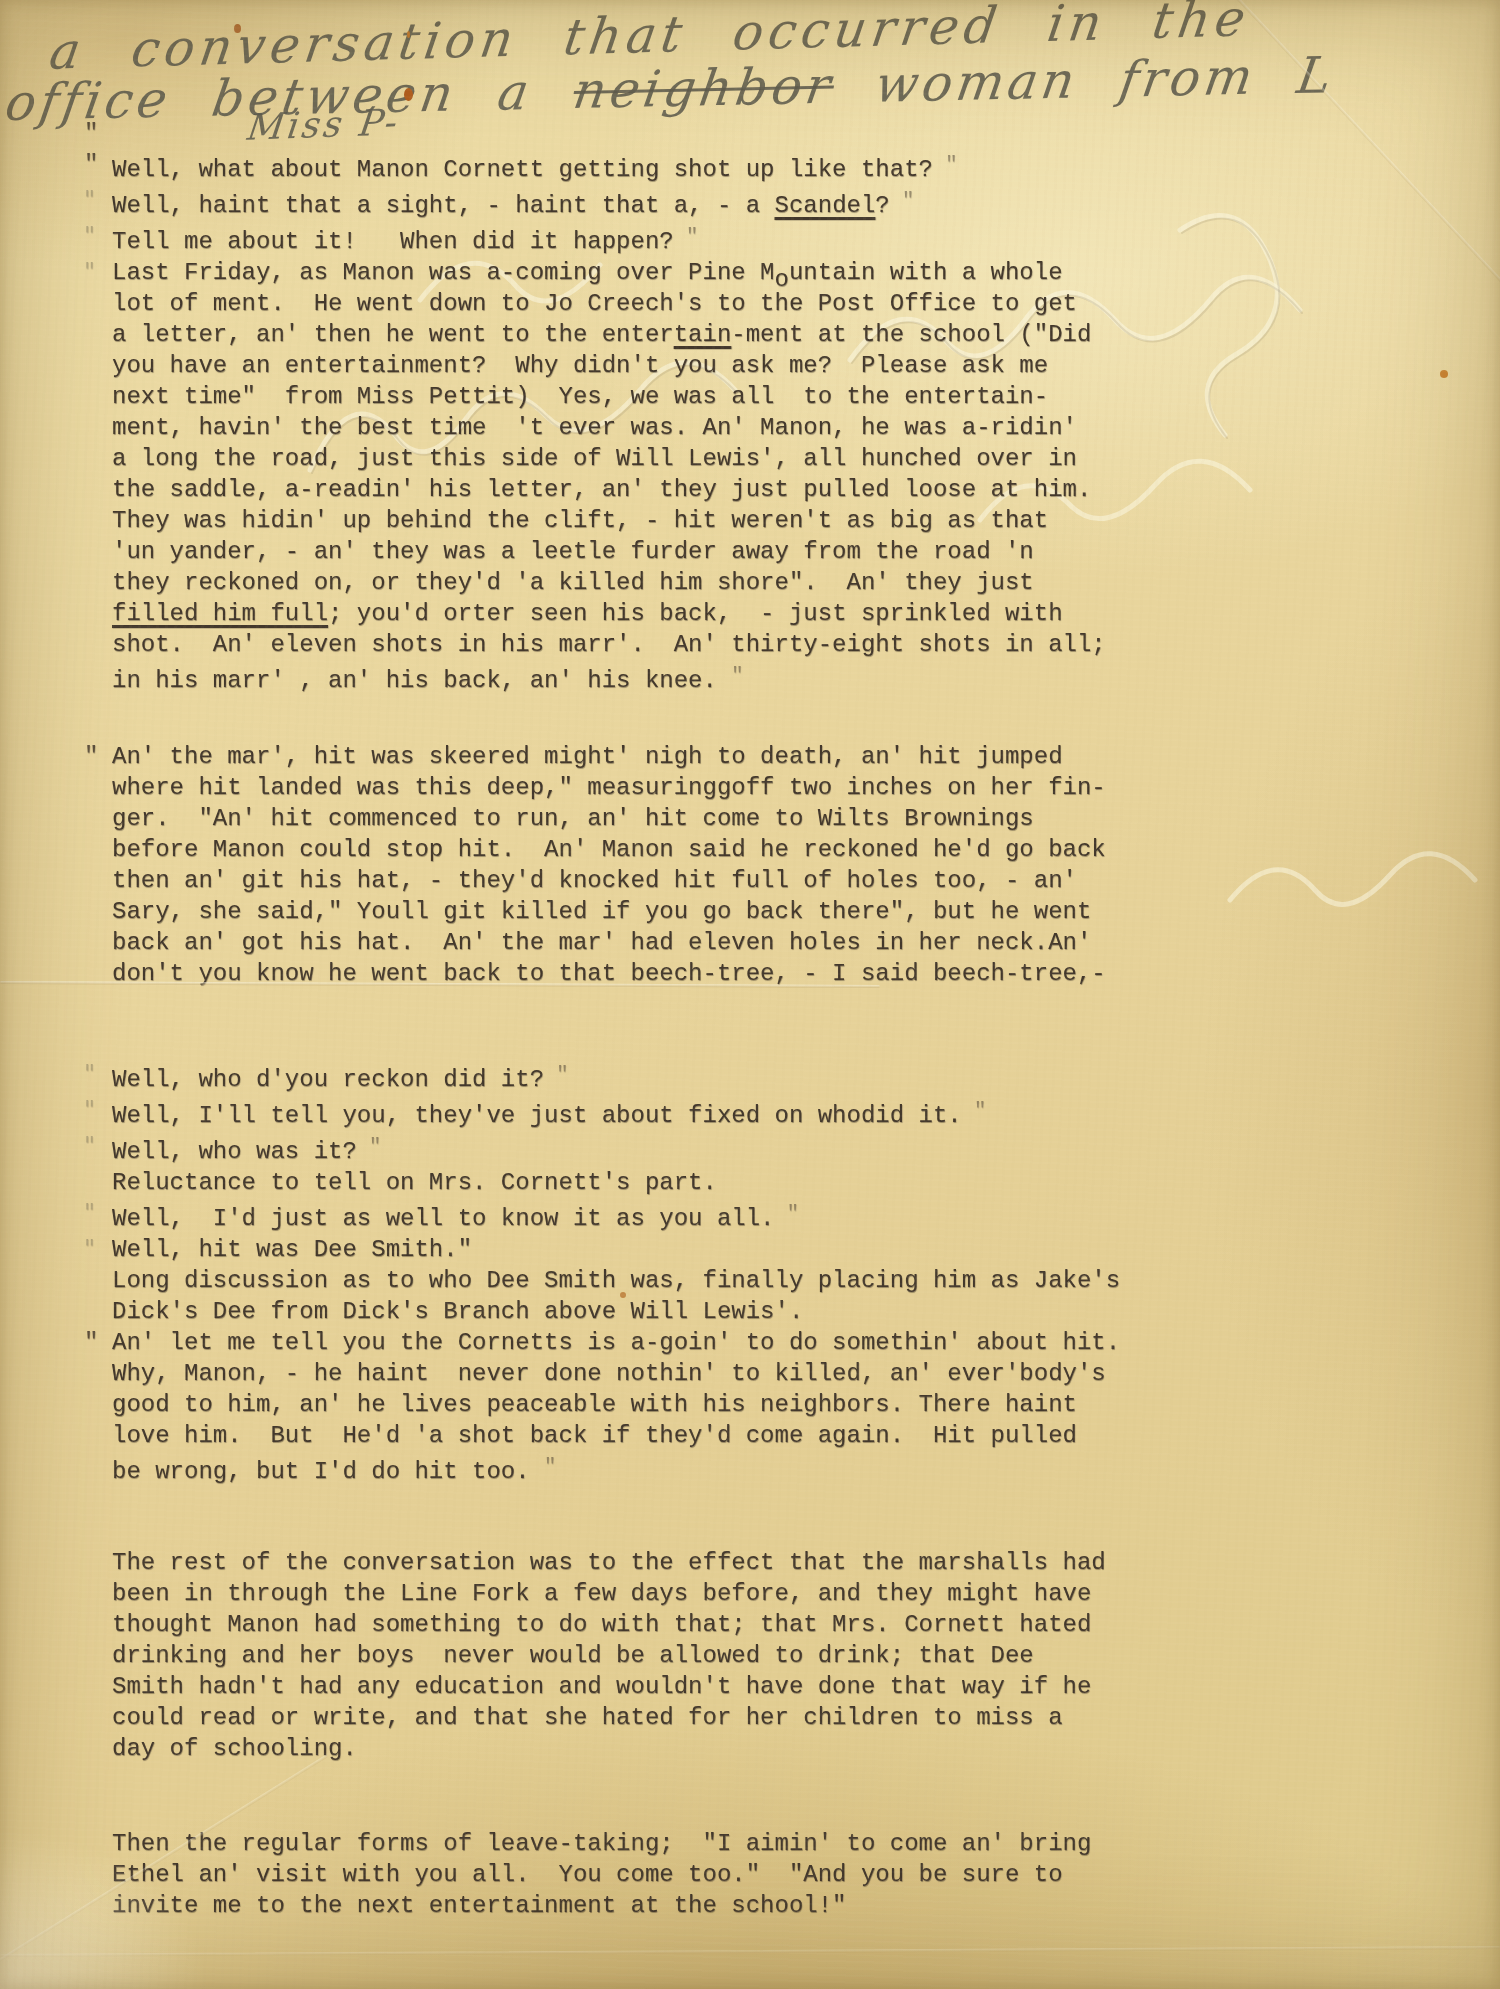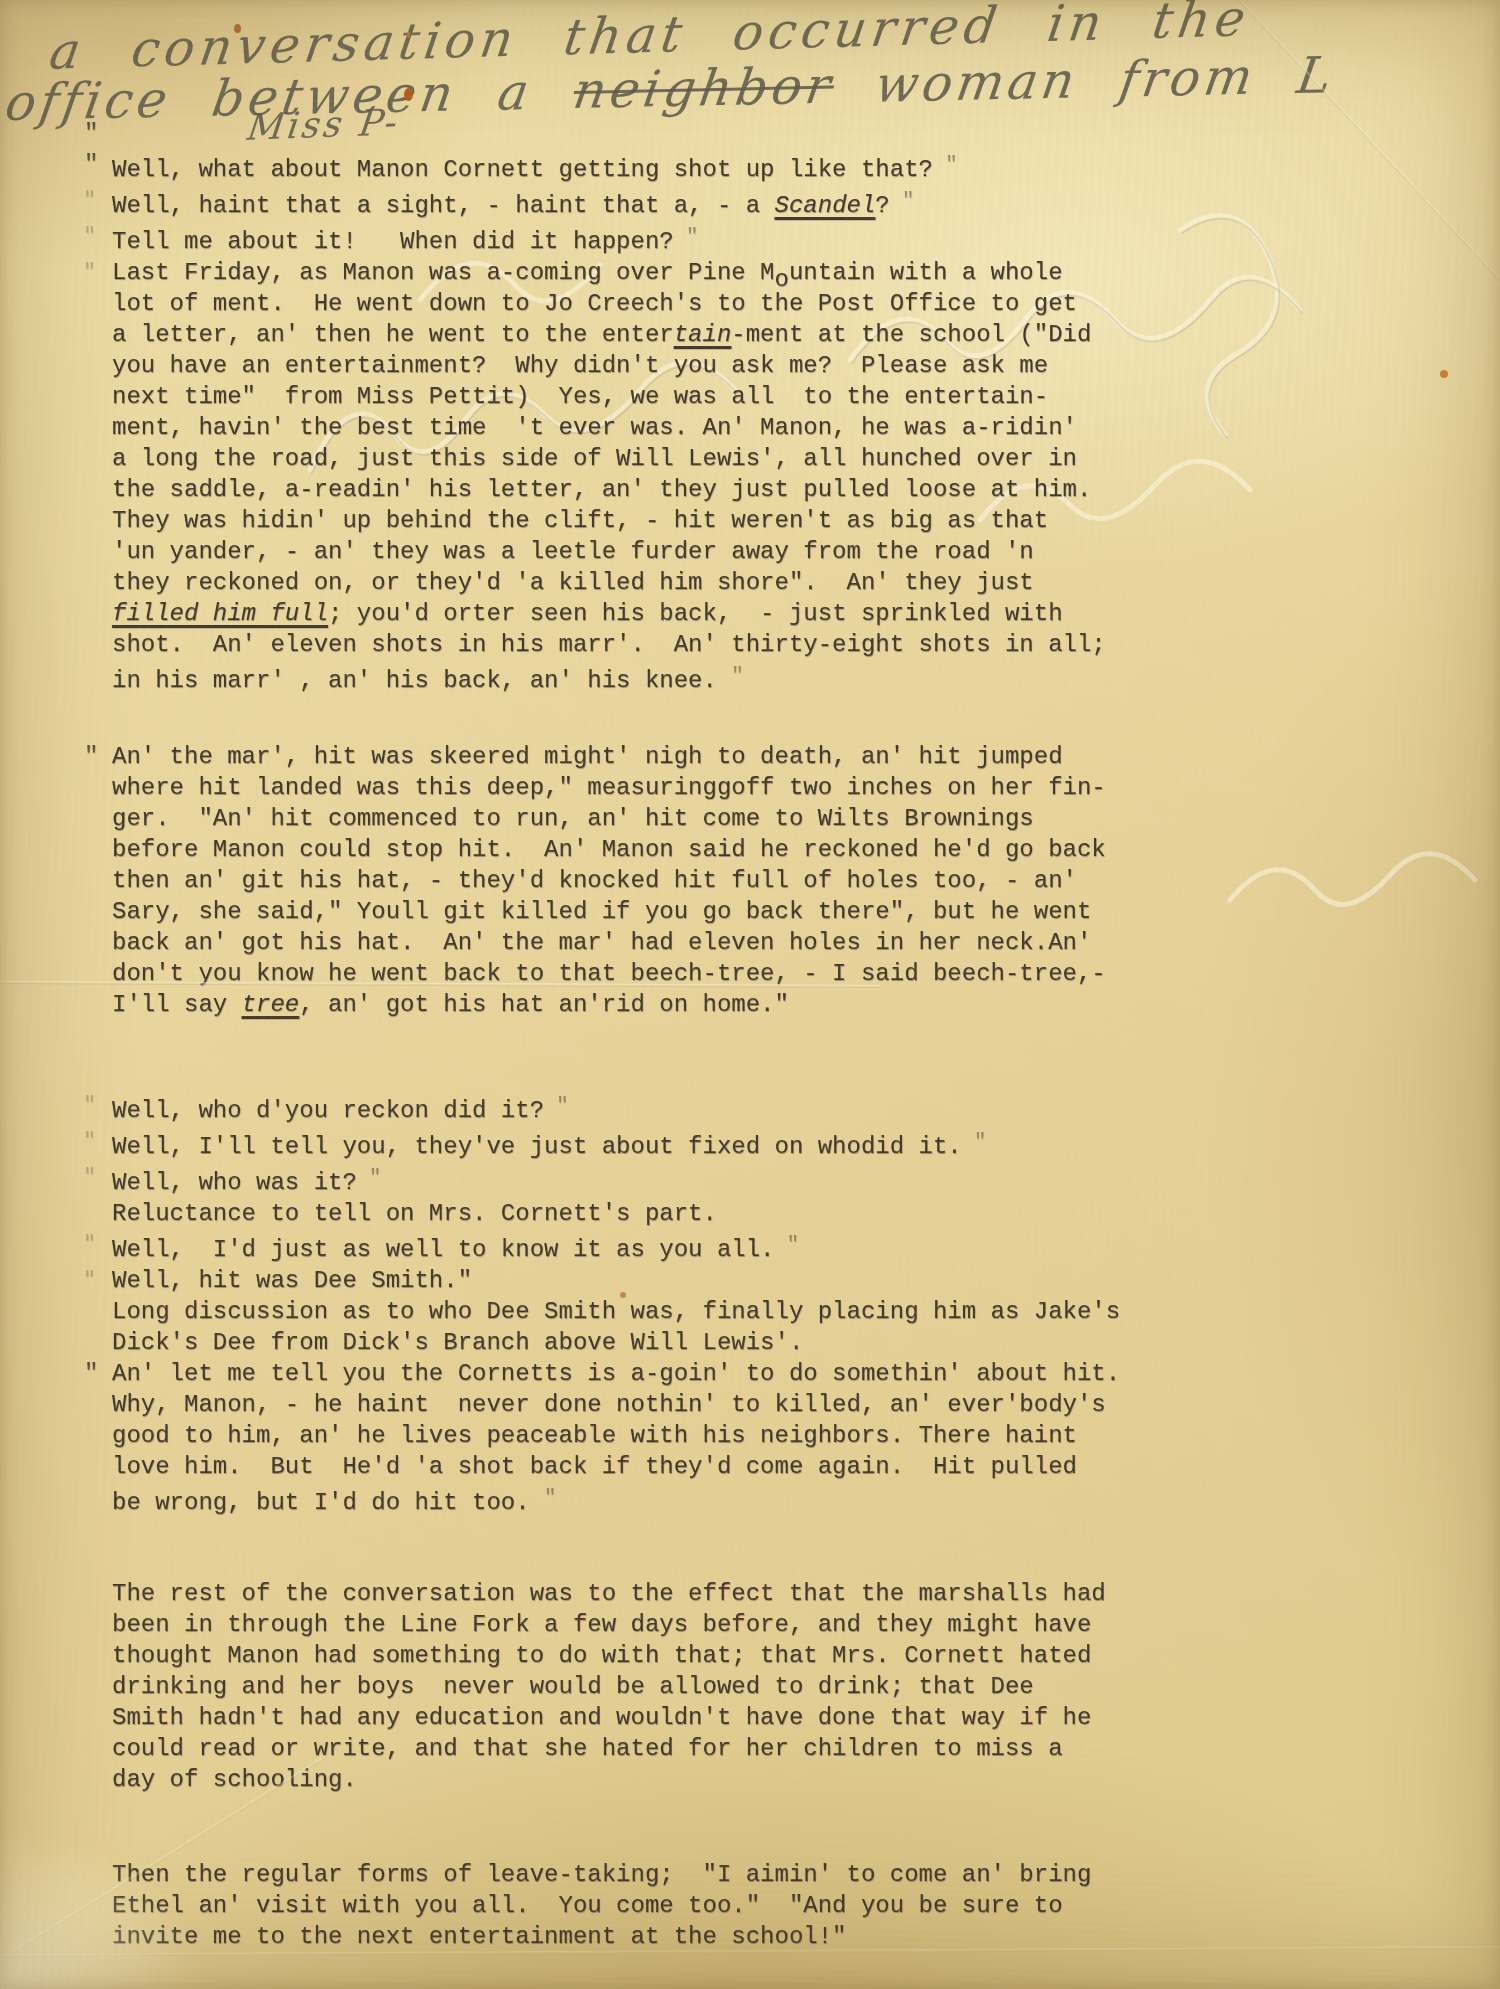--- a/index.html
+++ b/index.html
@@ -27,21 +27,21 @@
           transform:rotate(-1.2deg) skewX(-10deg);}
   .hand-3{top:104px;left:248px;font-size:36px;letter-spacing:3px;
           transform:rotate(-2deg) skewX(-10deg);}
   .struck{text-decoration:line-through;text-decoration-thickness:3px;}
   
   .typed-wrap{position:absolute;top:118px;left:112px;width:1180px;color:#43382c;
     font-size:24px;line-height:31px;
     text-shadow:0.5px 0.5px 0.7px rgba(62,50,38,0.45);}
   .para{margin:0 0 0 0;}
   .tline{position:relative;white-space:pre;min-height:31px;}
-  .tline .u{text-decoration:underline;text-decoration-thickness:2.5px;text-underline-offset:5px;font-style:italic;}
+  .tline .u{text-decoration:underline;text-decoration-thickness:2.5px;text-underline-offset:5px;}
   .tline .sub{position:relative;top:7px;}
   .tline .faint{opacity:.5;font-size:.85em;vertical-align:6px;}
   .mark{position:absolute;left:-28px;top:0;}
   .mark.typed{opacity:.85;}
   .mark.pencil{opacity:.42;color:#6d6852;font-family:"DejaVu Serif",serif;font-style:italic;}
   
   .ghosts{position:absolute;inset:0;pointer-events:none;}
   
   .crease{position:absolute;pointer-events:none;background:linear-gradient(180deg,rgba(255,253,238,0.55),rgba(176,150,92,0.30));height:3px;border-radius:2px;}
   .crease-mid{top:983px;left:0;width:880px;transform:rotate(.25deg);}
@@ -102,21 +102,20 @@
     </div>
     <div class="para" style="margin-bottom: 70px;">
       <div class="tline"><span class="mark typed">"</span><span>An' the mar', hit was skeered might' nigh to death, an' hit jumped</span></div>
       <div class="tline"><span>where hit landed was this deep," measuringgoff two inches on her fin-</span></div>
       <div class="tline"><span>ger.  "An' hit commenced to run, an' hit come to Wilts Brownings</span></div>
       <div class="tline"><span>before Manon could stop hit.  An' Manon said he reckoned he'd go back</span></div>
       <div class="tline"><span>then an' git his hat, - they'd knocked hit full of holes too, - an'</span></div>
       <div class="tline"><span>Sary, she said," Youll git killed if you go back there", but he went</span></div>
       <div class="tline"><span>back an' got his hat.  An' the mar' had eleven holes in her neck.An'</span></div>
       <div class="tline"><span>don't you know he went back to that beech-tree, - I said beech-tree,-</span></div>
-      <div class="tline"><span>I'll say </span><span class="u">tree</span><span>, an' got his hat an'rid on home."</span></div>
     </div>
     <div class="para" style="margin-bottom: 60px;">
       <div class="tline"><span class="mark pencil">"</span><span>Well, who d'you reckon did it?</span><span class="faint"> "</span></div>
       <div class="tline"><span class="mark pencil">"</span><span>Well, I'll tell you, they've just about fixed on whodid it.</span><span class="faint"> "</span></div>
       <div class="tline"><span class="mark pencil">"</span><span>Well, who was it?</span><span class="faint"> "</span></div>
       <div class="tline"><span>Reluctance to tell on Mrs. Cornett's part.</span></div>
       <div class="tline"><span class="mark pencil">"</span><span>Well,  I'd just as well to know it as you all.</span><span class="faint"> "</span></div>
       <div class="tline"><span class="mark pencil">"</span><span>Well, hit was Dee Smith."</span></div>
       <div class="tline"><span>Long discussion as to who Dee Smith was, finally placing him as Jake's</span></div>
       <div class="tline"><span>Dick's Dee from Dick's Branch above Will Lewis'.</span></div>

